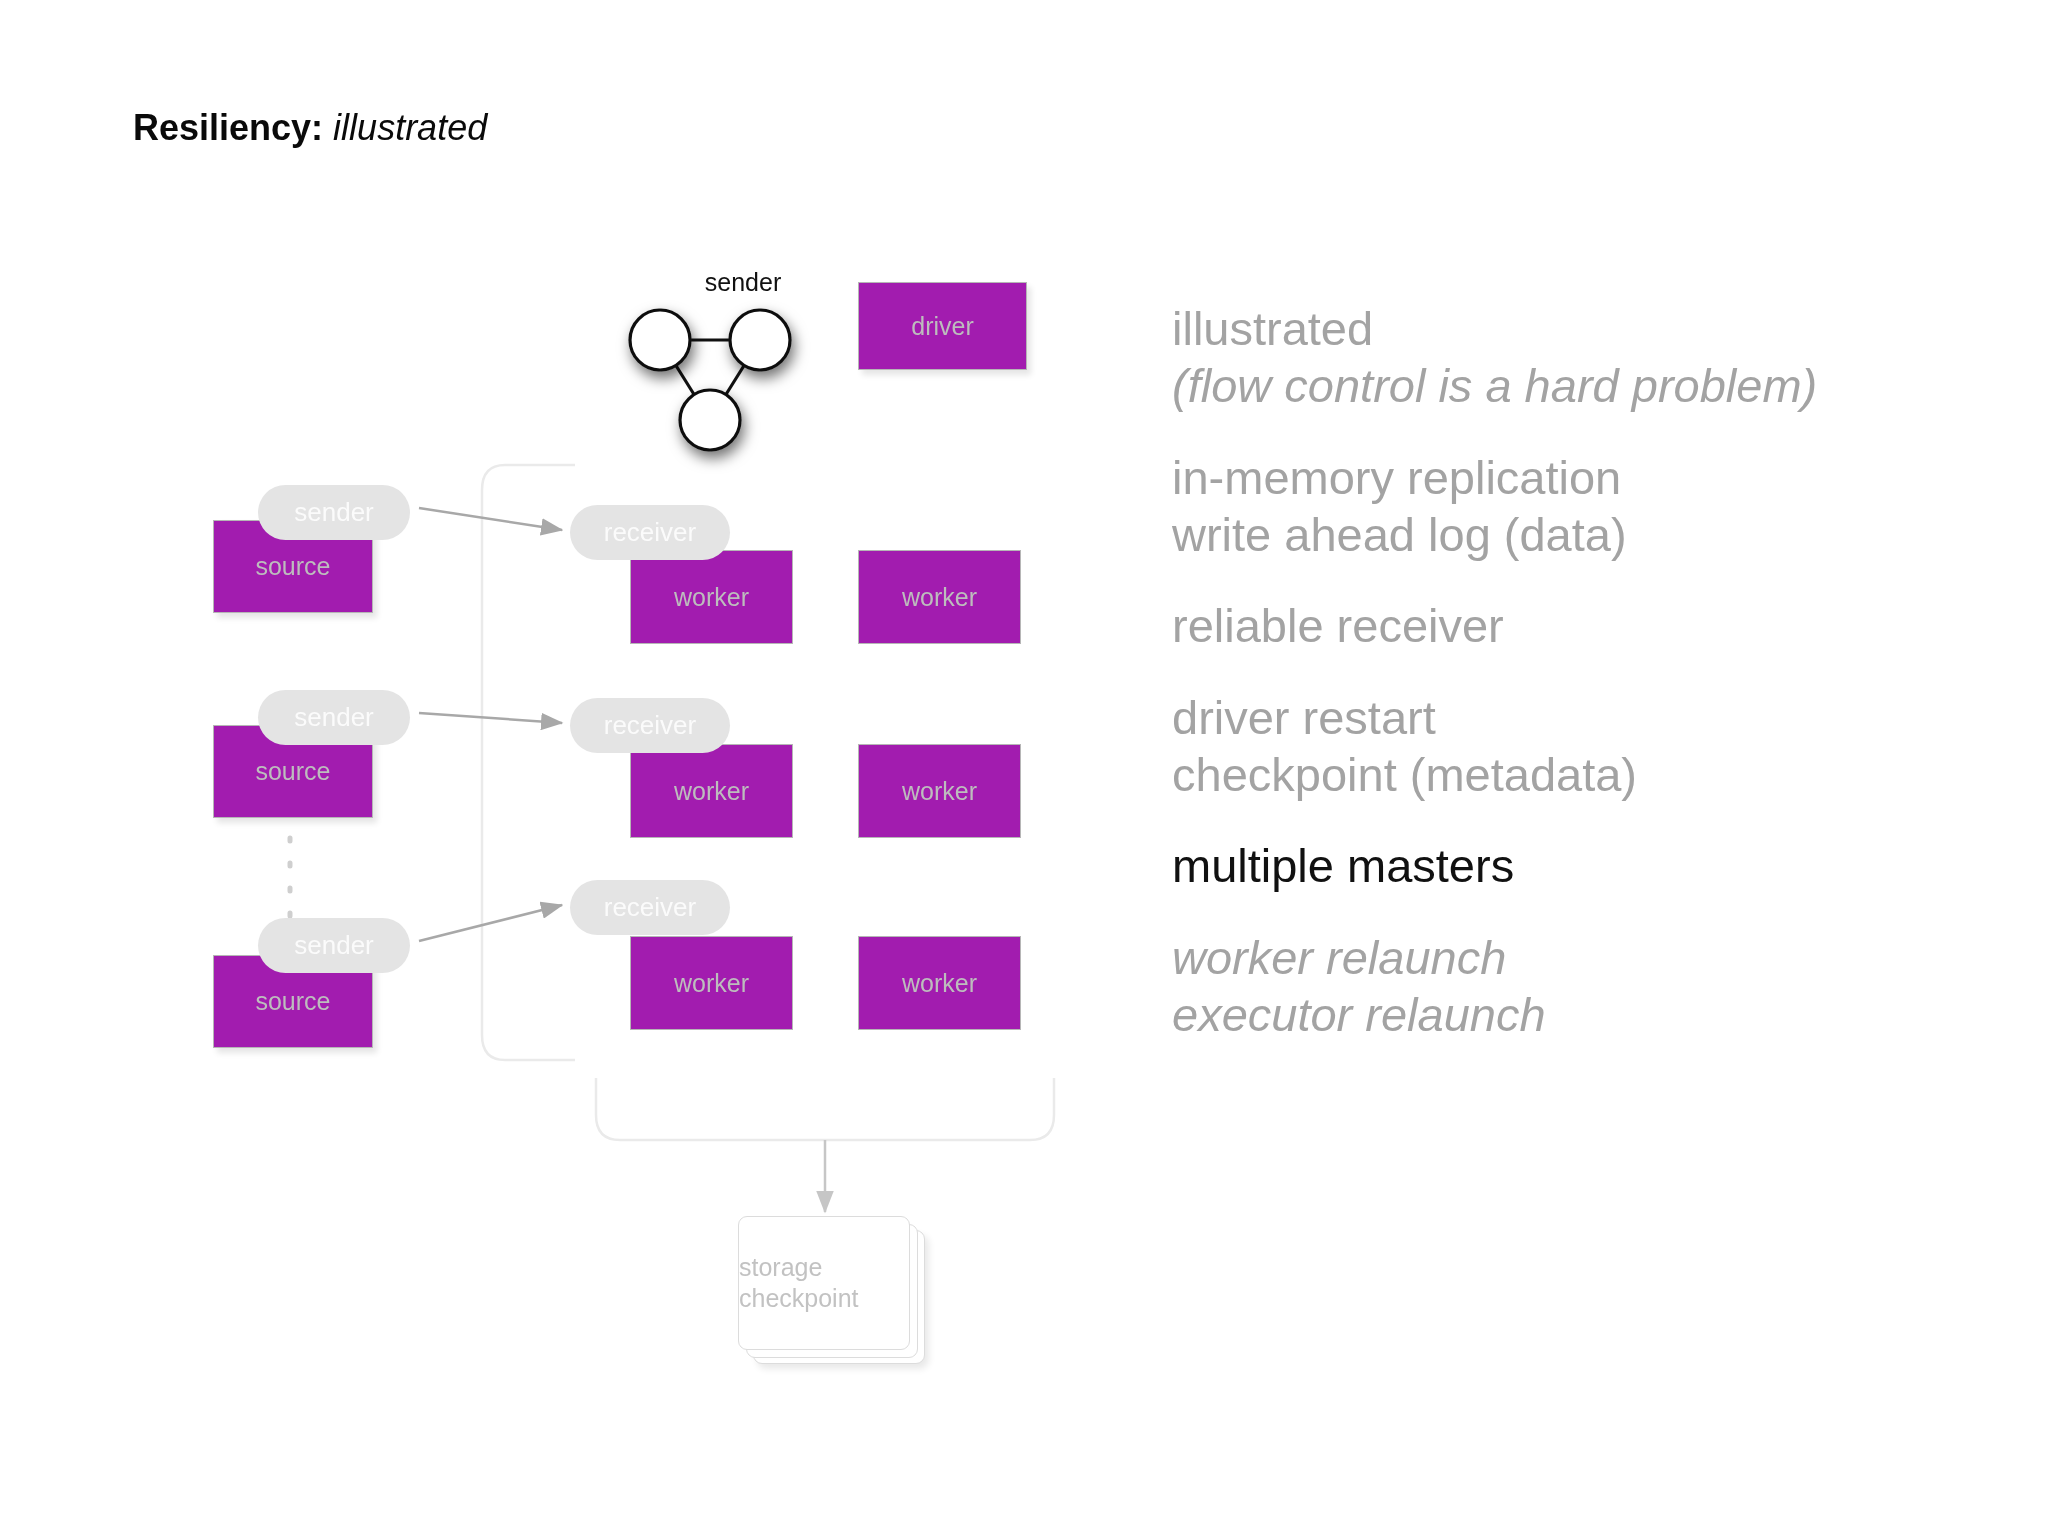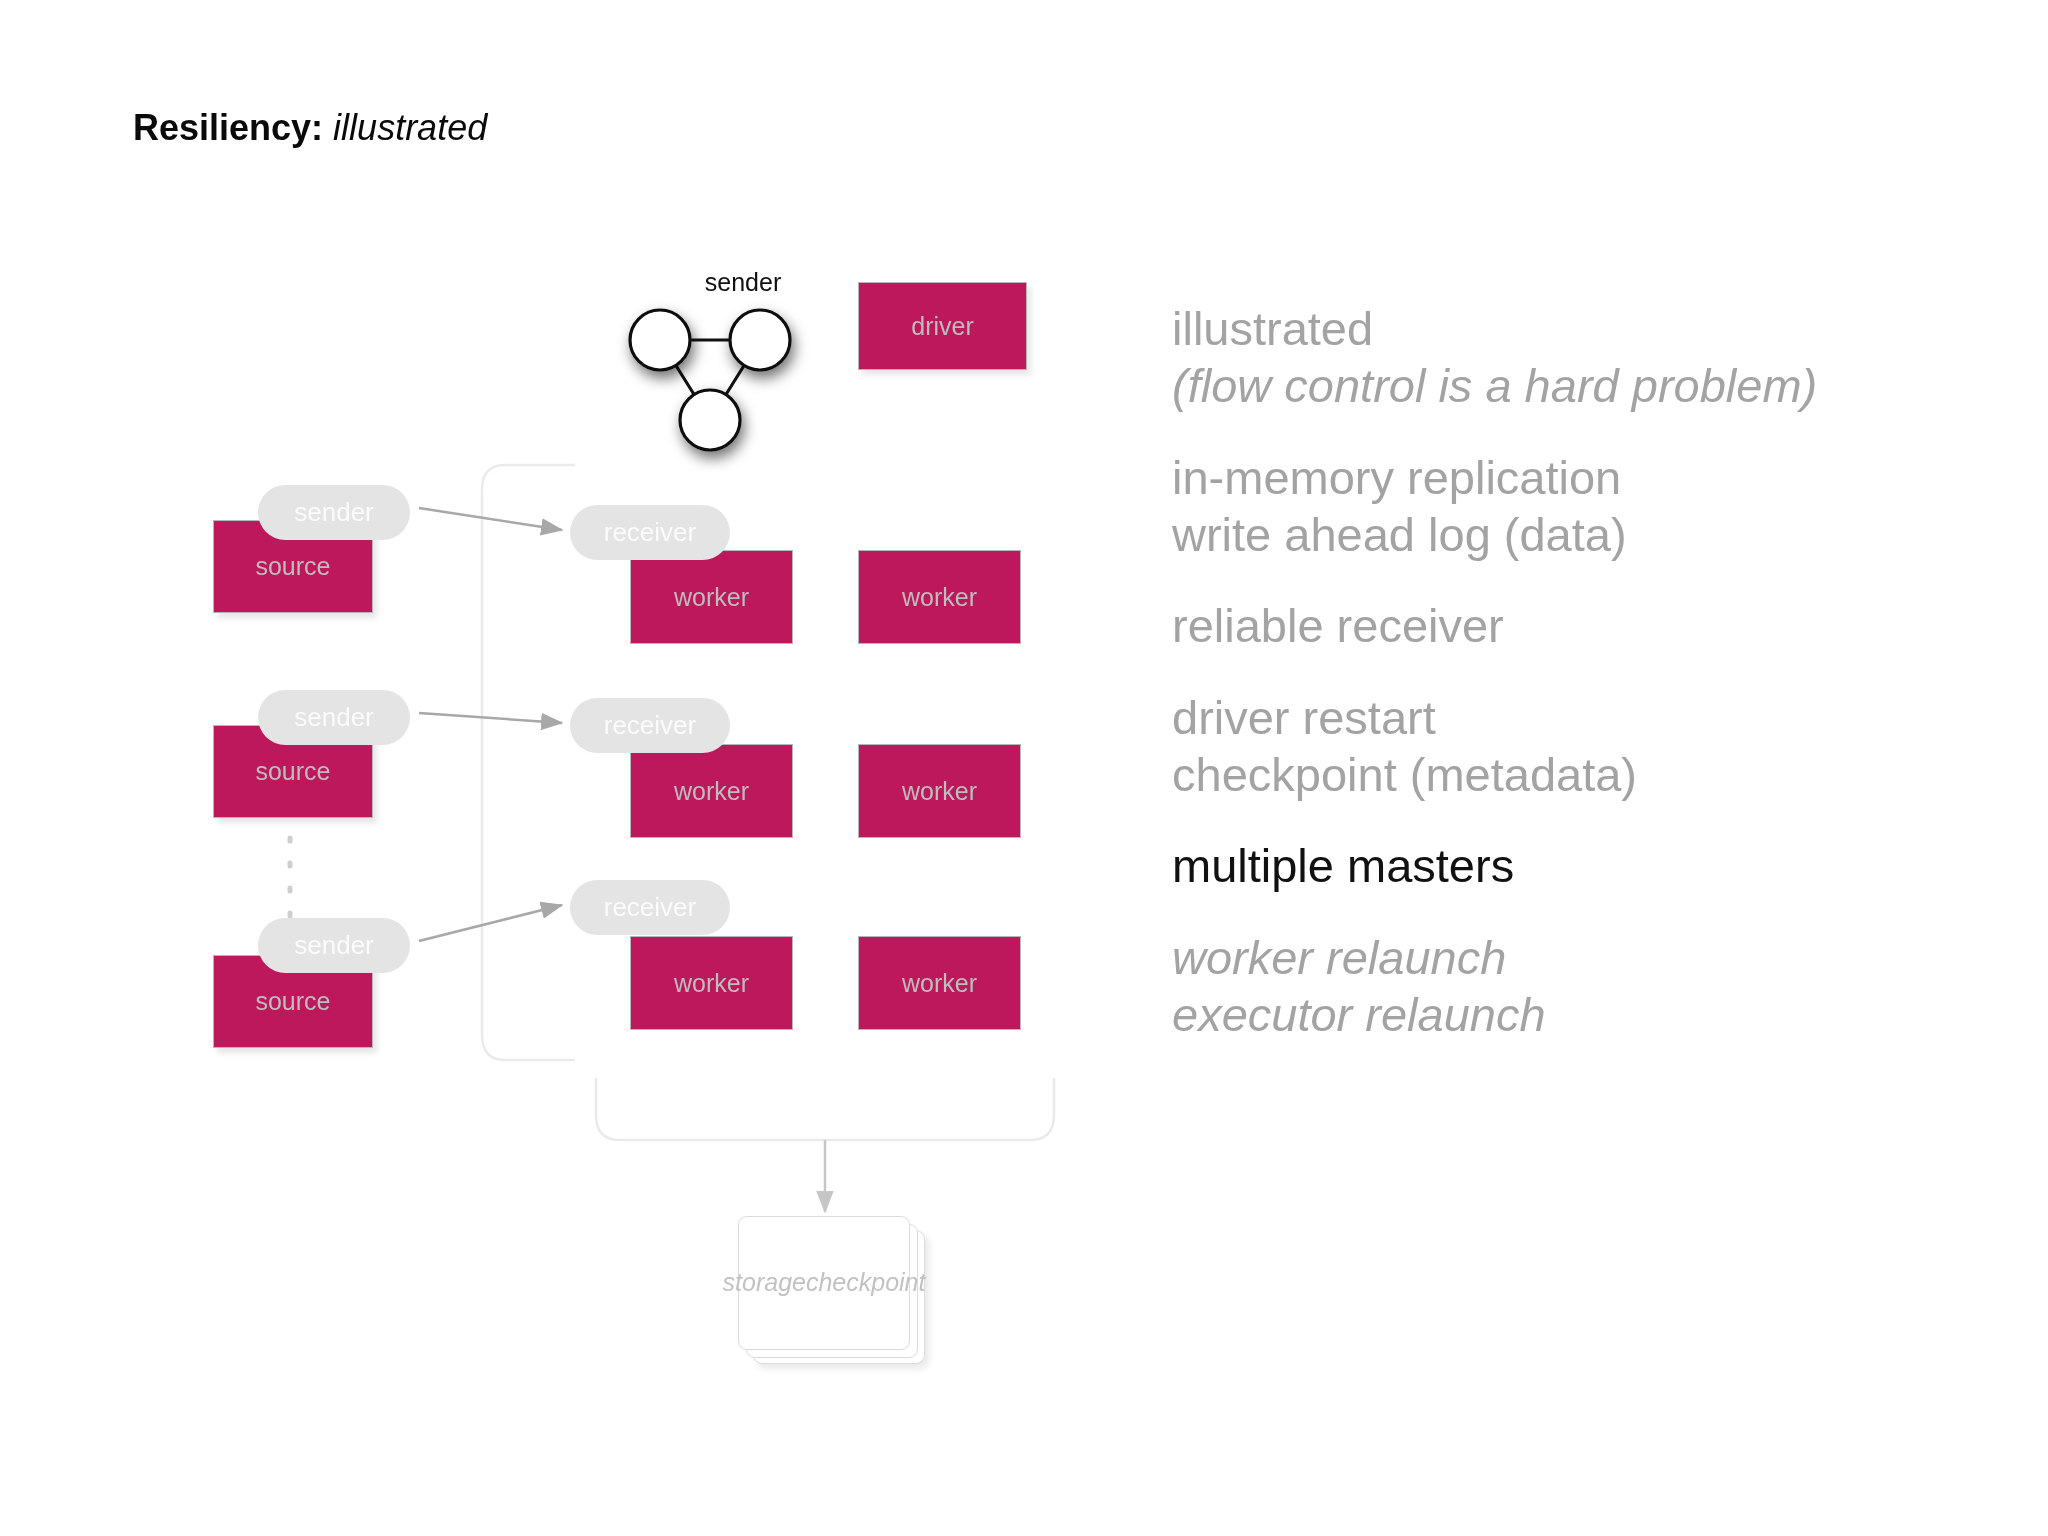--- a/index.html
+++ b/index.html
@@ -39,21 +39,21 @@
   }
   #diagram-svg {
     position: absolute;
     left: 0; top: 0;
     width: 1160px; height: 1536px;
   }
 
   
   .box {
     position: absolute;
-    background: #be185d;
+    background: #a21caf;
     border: 1.5px solid #b6b6b6;
     box-sizing: border-box;
     display: flex;
     align-items: center;
     justify-content: center;
     color: #bdbdbd;
     font-size: 25px;
     box-shadow: 4px 5px 6px rgba(0,0,0,0.10);
   }
   .box.no-shadow { box-shadow: none; }
@@ -85,27 +85,25 @@
   
   .stack-card {
     position: absolute;
     background: #ffffff;
     border: 1.5px solid #dcdcdc;
     border-radius: 9px;
     box-sizing: border-box;
   }
   #storage-front {
     display: flex;
-    flex-direction: row;
-    align-items: center;
+    flex-direction: column;
     justify-content: center;
     color: #c2c2c2;
     font-size: 25px;
     line-height: 1.25;
-    font-style: italic;
   }
 
   
   #bullets {
     position: absolute;
     left: 1172px;
     top: 300px;
     width: 860px;
   }
   .bullet-group { margin-bottom: 30px; }

